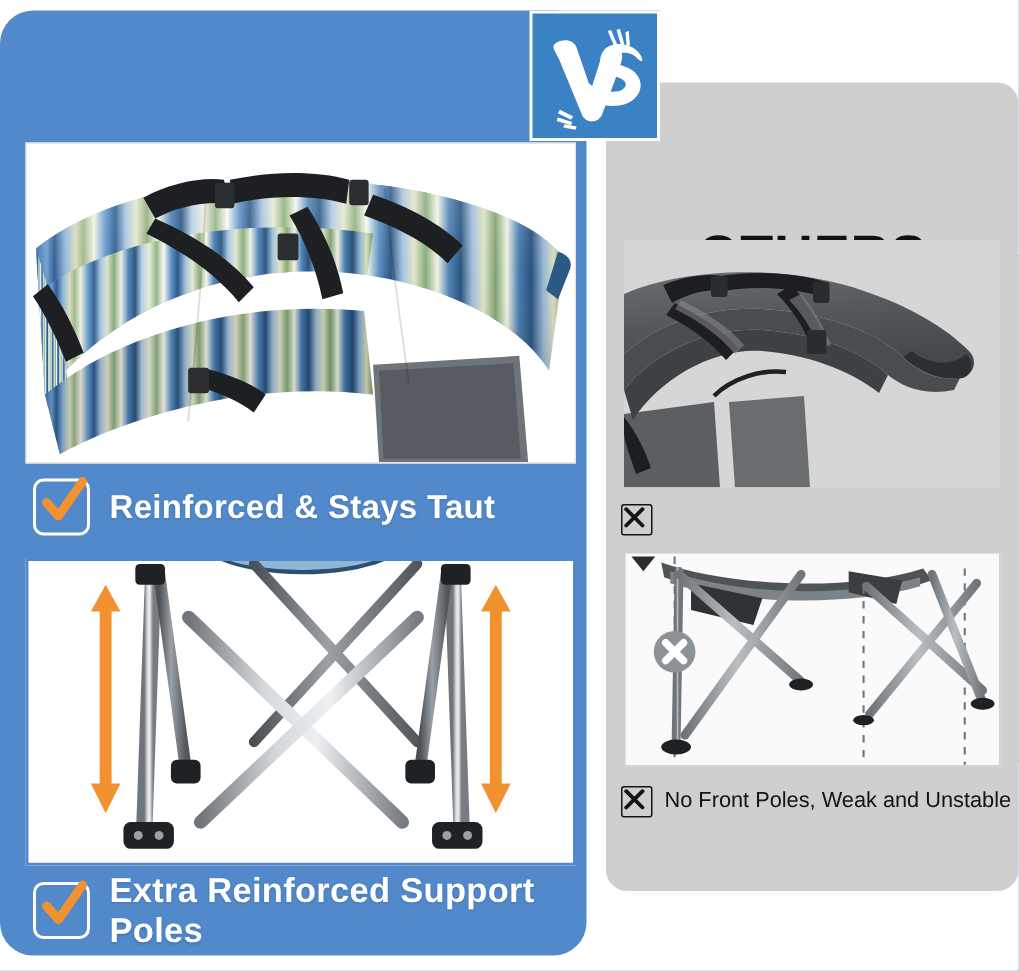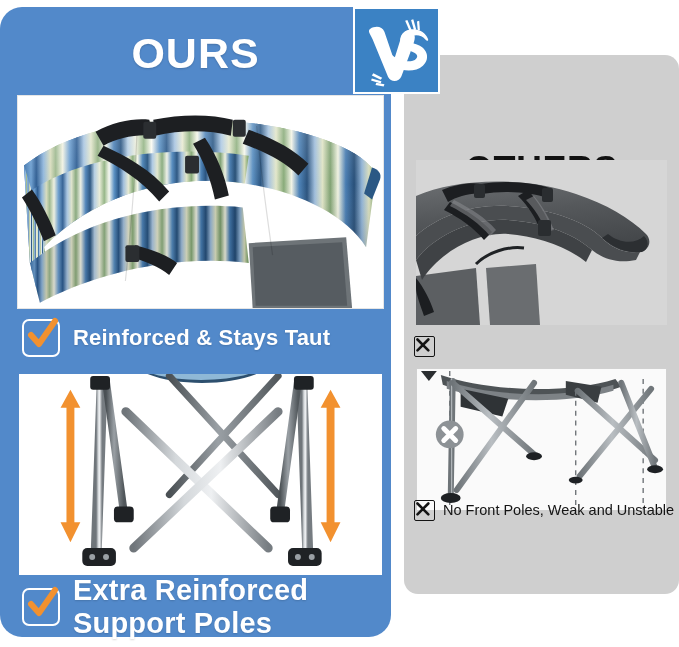--- a/index.html
+++ b/index.html
@@ -43,24 +43,24 @@
      background:#d6d6d6;}
   #others-photo-2{left:416px;top:368px;width:251px;height:143px;
      background:#e9e9e9;border:1px solid #d0d0d0;box-sizing:border-box;}
 
   
   .caption{position:absolute;display:flex;align-items:center;}
   #ours-cap-1{left:22px;top:310px;width:360px;height:42px;}
   #ours-cap-2{left:22px;top:578px;width:368px;height:44px;}
   .cap-text-blue{color:#ffffff;font-size:22px;font-weight:bold;
      letter-spacing:.2px;text-shadow:0 1px 2px rgba(0,0,0,.15);}
-  #ours-cap-2 .cap-text-blue{font-size:29px;}
+  #ours-cap-2 .cap-text-blue{font-size:23px;}
 
   #others-cap-1{left:414px;top:334px;width:262px;height:24px;}
-  #others-cap-2{left:414px;top:498px;width:262px;height:24px;}
+  #others-cap-2{left:414px;top:522px;width:262px;height:24px;}
   .cap-text-grey{color:#141414;font-size:14.5px;font-weight:400;}
 
   
   .check-box{
     width:34px;height:34px;flex:0 0 34px;border:2px solid #ffffff;
     border-radius:7px;margin-right:13px;position:relative;
   }
   .check-box svg{position:absolute;left:-2px;top:-6px;width:40px;height:40px;}
   
   .x-box{
@@ -72,21 +72,20 @@
   
   #canopy-art{position:absolute;inset:0;}
   
   svg{display:block;}
 </style>
 </head>
 <body>
 
 <div id="ours-panel">
 
-  <div id="ours-title">OURS</div>
 
   <div class="photo" id="ours-photo-1">
     <svg id="canopy-art" viewBox="0 0 367 214" preserveAspectRatio="none">
       <defs>
         <linearGradient id="stripes" x1="0" y1="0" x2="1" y2="0">
           <stop offset="0.00" stop-color="#3f74ab"></stop>
             <stop offset="0.020" stop-color="#6d9fd0"></stop>
           <stop offset="0.035" stop-color="#2e5d92"></stop>
             <stop offset="0.055" stop-color="#8fb6dc"></stop>
           <stop offset="0.075" stop-color="#d9ddbe"></stop>

